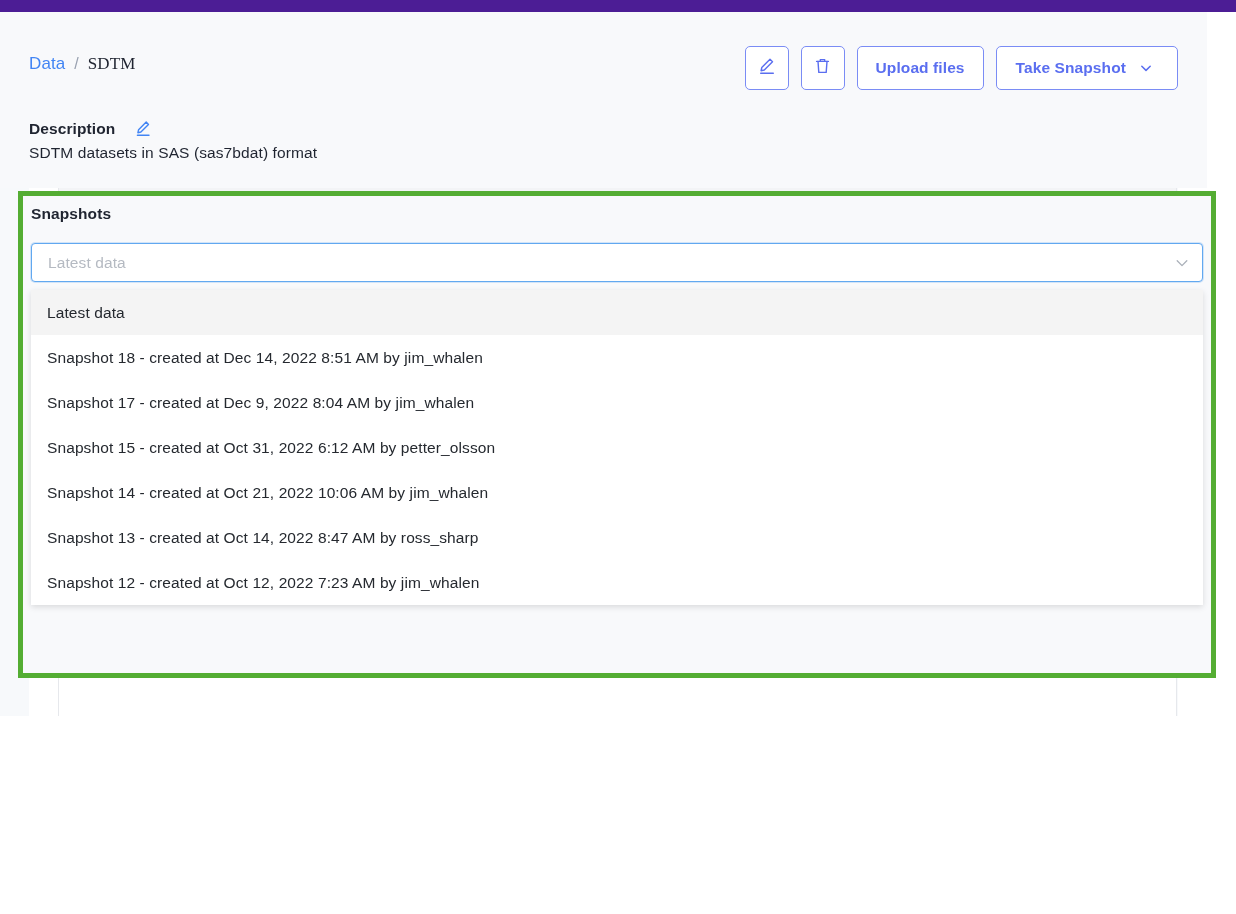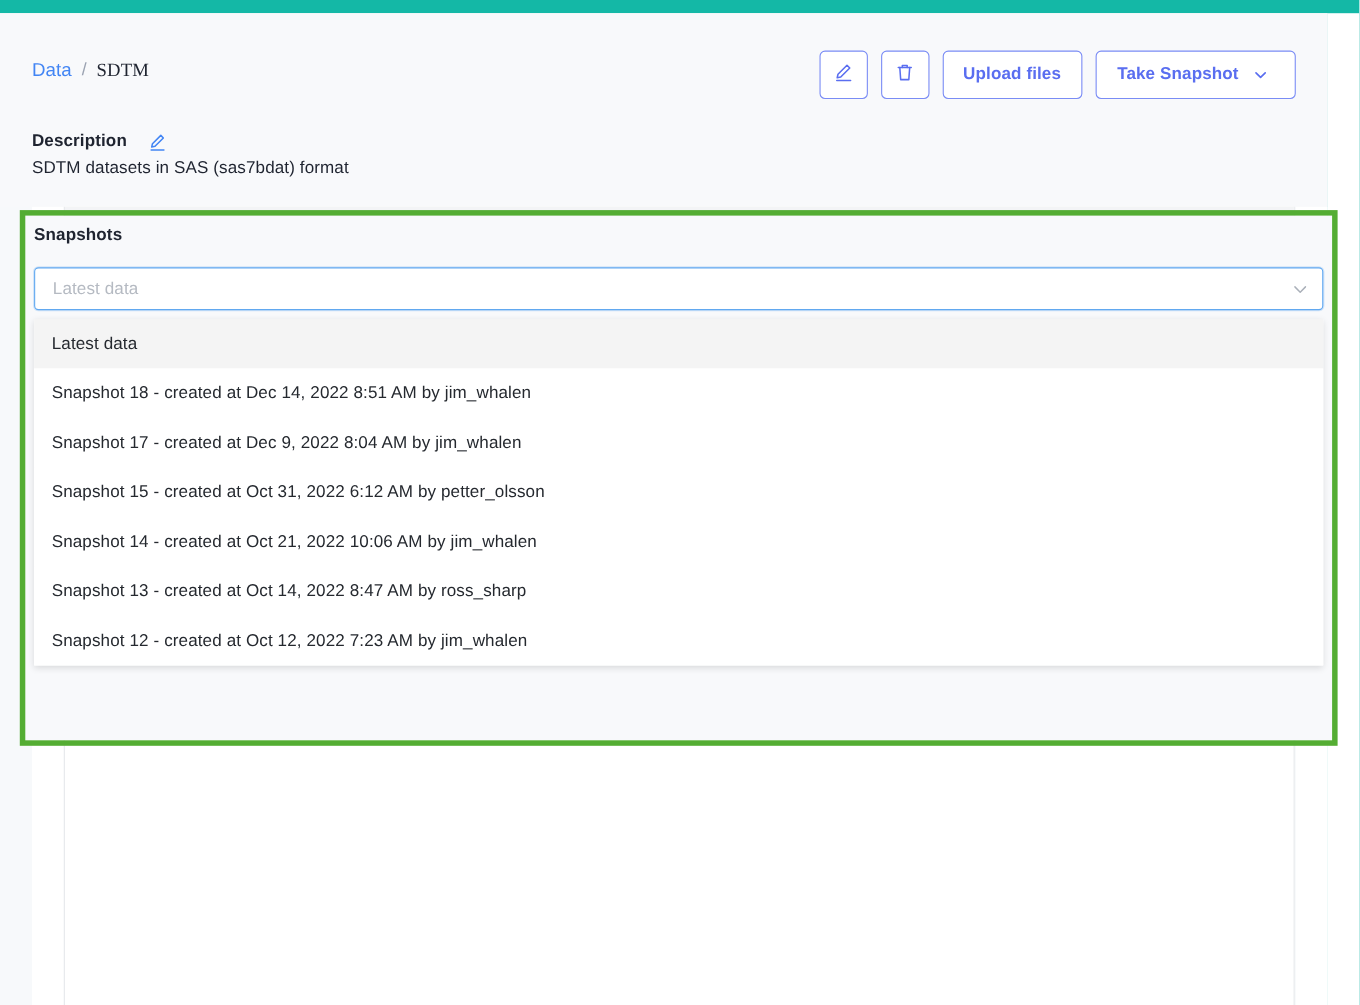--- a/index.html
+++ b/index.html
@@ -8,23 +8,23 @@
     width: 1236px;
     height: 914px;
     background: #ffffff;
     font-family: "Liberation Sans", sans-serif;
     -webkit-font-smoothing: antialiased;
   }
 
   #root {
     position: relative;
     width: 1236px;
-    height: 914px;
+    height: 716px;
     overflow: hidden;
-    background: #14b8a6;
+    background: #4c1d95;
   }
 
   
   .page-surface {
     position: absolute;
     left: 0; top: 12px;
     width: 1207px;
     height: 902px;
     background: #f7f9fb;
   }
@@ -59,21 +59,21 @@
   }
   .crumb-sep { color: #9aa2b1; font-size: 16px; }
   .crumb-current { color: #1f2430; letter-spacing: .1px; font-family: Liberation Serif, serif; }
 
   .desc-block {
     position: absolute;
     left: 29px; top: 108px;
   }
   .desc-title-row {
     display: flex;
-    align-items: center;
+    align-items: flex-start;
     gap: 20px;
   }
   .desc-title {
     font-size: 15.5px;
     font-weight: bold;
     color: #1f2430;
     letter-spacing: .1px;
   }
   .pencil-ico {
     display: inline-flex;

